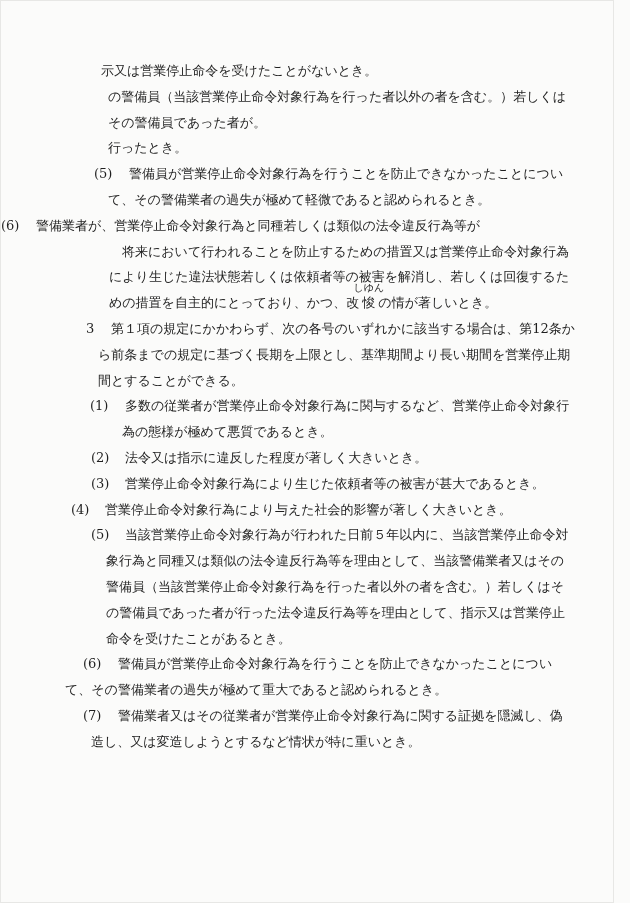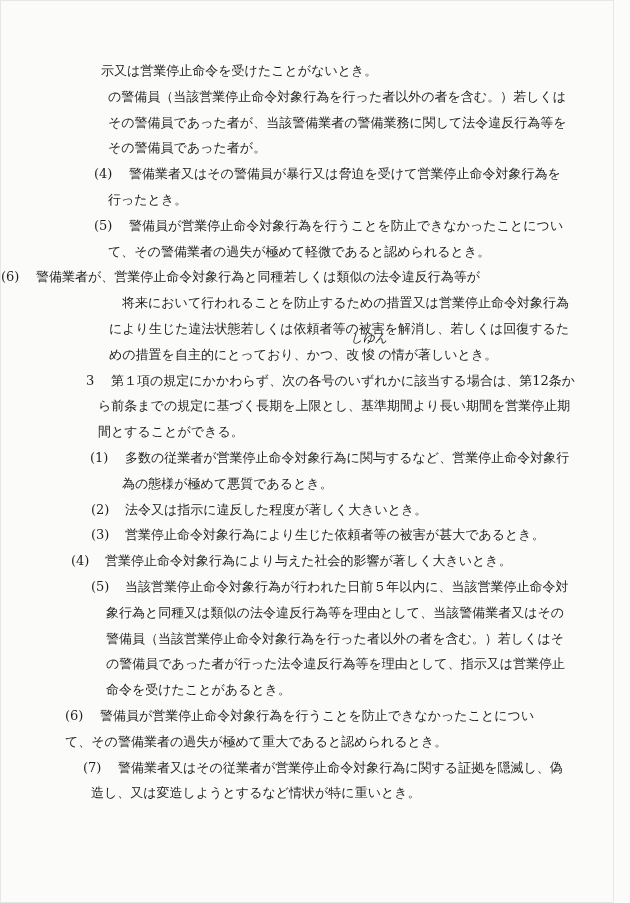--- a/index.html
+++ b/index.html
@@ -45,56 +45,53 @@
   .ruby-wrap {
     position: relative;
     display: inline-block;
     padding: 0 3px;
   }
   .rt {
     position: absolute;
     top: -6.5px;
     left: 50%;
     transform: translateX(-50%);
-    font-size: 12px;
+    font-size: 10px;
     line-height: 7px;
     letter-spacing: 0;
     white-space: nowrap;
     color: var(--ink);
-    font-style: italic;
   }
 </style>
 </head>
 <body>
 
 <div class="page">
   <div class="text-block" id="lines">
       <div class="line" style="margin-left: 100px;"><span class="text">示又は営業停止命令を受けたことがないとき。</span></div>
       <div class="line" style="margin-left: 107px;"><span class="text">の警備員（当該営業停止命令対象行為を行った者以外の者を含む。）若しくは</span></div>
-      <div class="line" style="margin-left: 107px;"><span class="text">その警備員であった者が、当該警備業者の警備業務に関して法令違反行為等を</span></div>
       <div class="line" style="margin-left: 107px;"><span class="text">その警備員であった者が。</span></div>
-      <div class="line" style="margin-left: 93px;"><span class="marker" style="width: 35px;">(4)</span><span class="text">警備業者又はその警備員が暴行又は脅迫を受けて営業停止命令対象行為を</span></div>
       <div class="line" style="margin-left: 107px;"><span class="text">行ったとき。</span></div>
       <div class="line" style="margin-left: 93px;"><span class="marker" style="width: 35px;">(5)</span><span class="text">警備員が営業停止命令対象行為を行うことを防止できなかったことについ</span></div>
       <div class="line" style="margin-left: 107px;"><span class="text">て、その警備業者の過失が極めて軽微であると認められるとき。</span></div>
       <div class="line" style=""><span class="marker" style="width: 35px;">(6)</span><span class="text">警備業者が、営業停止命令対象行為と同種若しくは類似の法令違反行為等が</span></div>
       <div class="line" style="margin-left: 121px;"><span class="text">将来において行われることを防止するための措置又は営業停止命令対象行為</span></div>
       <div class="line" style="margin-left: 108px;"><span class="text">により生じた違法状態若しくは依頼者等の被害を解消し、若しくは回復するた</span></div>
       <div class="line" style="margin-left: 108px;"><span class="text">めの措置を自主的にとっており、かつ、改<span class="ruby-wrap"><span class="rt">しゆん</span>悛</span>の情が著しいとき。</span></div>
       <div class="line" style="margin-left: 85px;"><span class="marker" style="width: 25px;">3</span><span class="text">第１項の規定にかかわらず、次の各号のいずれかに該当する場合は、第12条か</span></div>
       <div class="line" style="margin-left: 97px;"><span class="text">ら前条までの規定に基づく長期を上限とし、基準期間より長い期間を営業停止期</span></div>
       <div class="line" style="margin-left: 97px;"><span class="text">間とすることができる。</span></div>
       <div class="line" style="margin-left: 89px;"><span class="marker" style="width: 35px;">(1)</span><span class="text">多数の従業者が営業停止命令対象行為に関与するなど、営業停止命令対象行</span></div>
       <div class="line" style="margin-left: 121px;"><span class="text">為の態様が極めて悪質であるとき。</span></div>
       <div class="line" style="margin-left: 90px;"><span class="marker" style="width: 34px;">(2)</span><span class="text">法令又は指示に違反した程度が著しく大きいとき。</span></div>
       <div class="line" style="margin-left: 90px;"><span class="marker" style="width: 34px;">(3)</span><span class="text">営業停止命令対象行為により生じた依頼者等の被害が甚大であるとき。</span></div>
       <div class="line" style="margin-left: 70px;"><span class="marker" style="width: 34px;">(4)</span><span class="text">営業停止命令対象行為により与えた社会的影響が著しく大きいとき。</span></div>
       <div class="line" style="margin-left: 90px;"><span class="marker" style="width: 34px;">(5)</span><span class="text">当該営業停止命令対象行為が行われた日前５年以内に、当該営業停止命令対</span></div>
       <div class="line" style="margin-left: 105px;"><span class="text">象行為と同種又は類似の法令違反行為等を理由として、当該警備業者又はその</span></div>
       <div class="line" style="margin-left: 105px;"><span class="text">警備員（当該営業停止命令対象行為を行った者以外の者を含む。）若しくはそ</span></div>
       <div class="line" style="margin-left: 105px;"><span class="text">の警備員であった者が行った法令違反行為等を理由として、指示又は営業停止</span></div>
       <div class="line" style="margin-left: 105px;"><span class="text">命令を受けたことがあるとき。</span></div>
-      <div class="line" style="margin-left: 64px;"><span class="marker" style="width: 35px;">(6)</span><span class="text">警備員が営業停止命令対象行為を行うことを防止できなかったことについ</span></div>
+      <div class="line" style="margin-left: 82px;"><span class="marker" style="width: 35px;">(6)</span><span class="text">警備員が営業停止命令対象行為を行うことを防止できなかったことについ</span></div>
       <div class="line" style="margin-left: 64px;"><span class="text">て、その警備業者の過失が極めて重大であると認められるとき。</span></div>
       <div class="line" style="margin-left: 82px;"><span class="marker" style="width: 35px;">(7)</span><span class="text">警備業者又はその従業者が営業停止命令対象行為に関する証拠を隠滅し、偽</span></div>
       <div class="line" style="margin-left: 90px;"><span class="text">造し、又は変造しようとするなど情状が特に重いとき。</span></div>
     </div>
 </div>
 
 </body></html>

